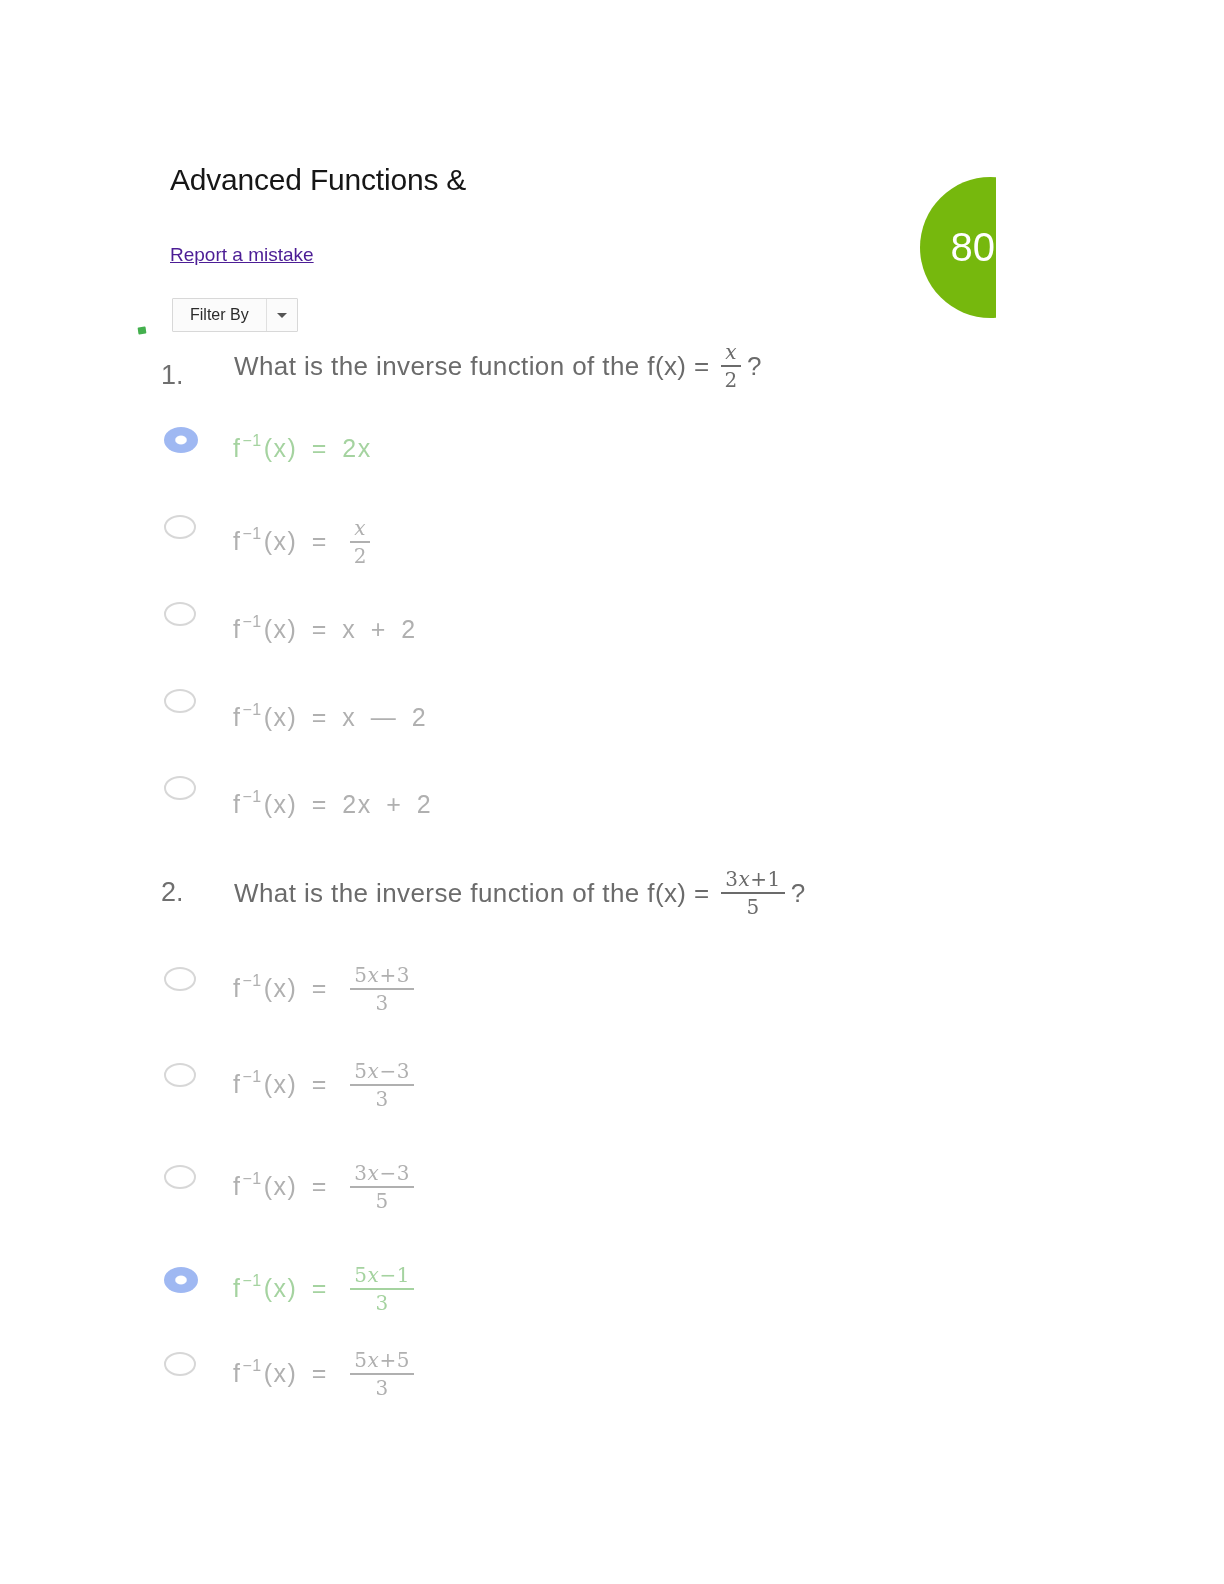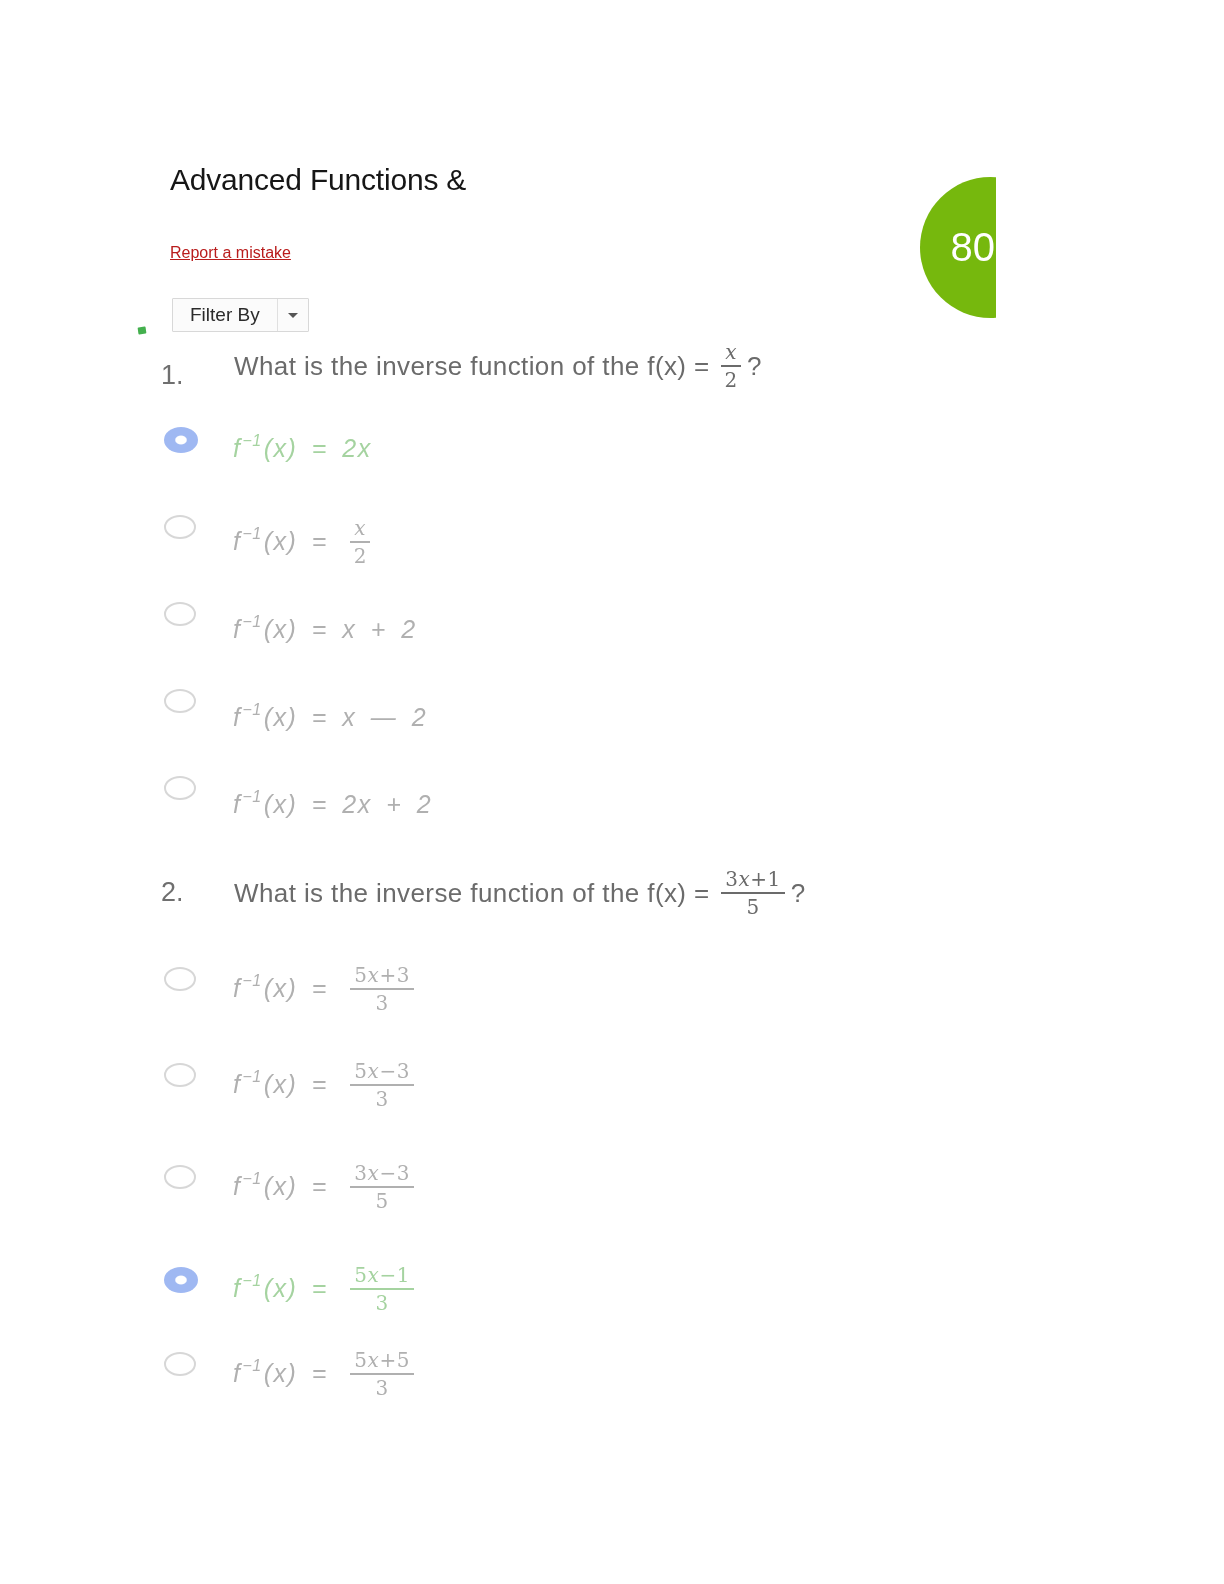--- a/index.html
+++ b/index.html
@@ -14,41 +14,41 @@
   .abs { position: absolute; }
 
   
   .title {
     left: 170px; top: 160px;
     font-size: 30px; line-height: 40px;
     color: #161616; letter-spacing: -0.2px;
   }
   .report-link {
     left: 170px; top: 244px;
-    font-size: 16px; color: #b91c1c;
+    font-size: 19px; color: #4c1d95;
     text-decoration: underline; cursor: pointer;
   }
   .score-circle {
     left: 920px; top: 177px;
     width: 141px; height: 141px;
     border-radius: 50%;
     background: #76b80d;
     display: flex; align-items: center; justify-content: center;
     color: #ffffff; font-size: 40px; font-weight: 400;
   }
   .filter-btn {
     left: 172px; top: 298px;
     height: 34px; box-sizing: border-box;
     display: inline-flex; align-items: stretch;
     border: 1px solid #d8d8d8; background: #fbfbfb;
     border-radius: 1px; cursor: pointer;
   }
   .filter-label {
     display: flex; align-items: center;
-    padding: 0 17px; font-size: 19px; color: #2b2b2b;
+    padding: 0 17px; font-size: 16px; color: #2b2b2b;
   }
   .filter-divider { width: 1px; background: #e0e0e0; }
   .filter-caret {
     width: 30px; display: flex; align-items: center; justify-content: center;
   }
   .caret-shape {
     width: 0; height: 0;
     border-left: 5px solid transparent;
     border-right: 5px solid transparent;
     border-top: 5px solid #555555;
@@ -83,21 +83,21 @@
   }
 
   
   .math {
     display: flex; align-items: center;
     font-size: 25px; color: #b0b0b0;
     letter-spacing: 1.5px; word-spacing: 6px;
     cursor: pointer;
   }
   .math.sel { color: #a5d3a0; }
-  .math .seg { white-space: pre; font-style: italic; }
+  .math .seg { white-space: pre; }
   .msup {
     font-size: 16px; letter-spacing: 0.5px;
     position: relative; top: -2px; margin: 0 2px 0 1px;
   }
   .frac {
     display: inline-flex; flex-direction: column; align-items: center;
     font-family: "DejaVu Serif", serif;
     font-size: 20px; line-height: 1.2;
     letter-spacing: 0.5px; word-spacing: normal;
     margin-left: 8px;

